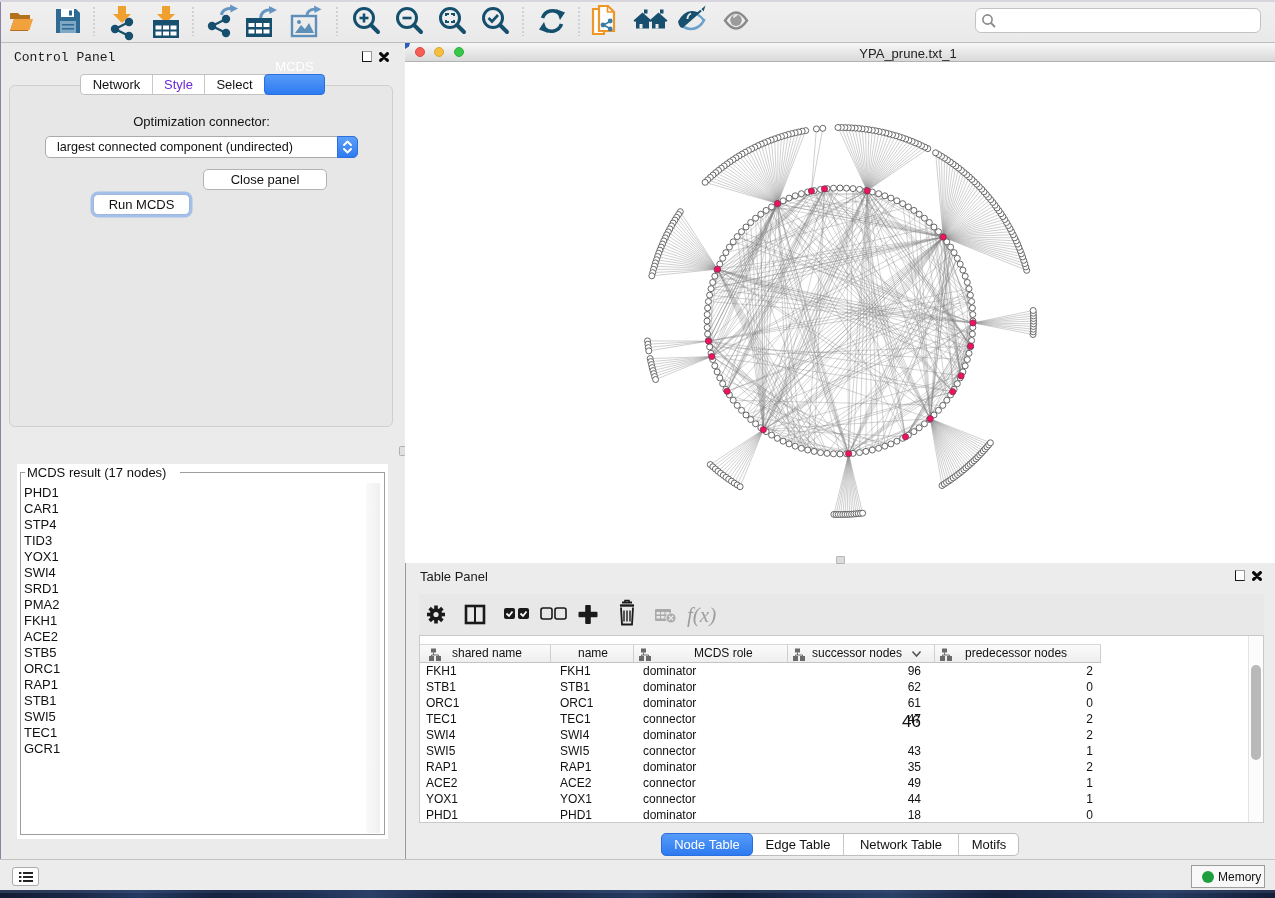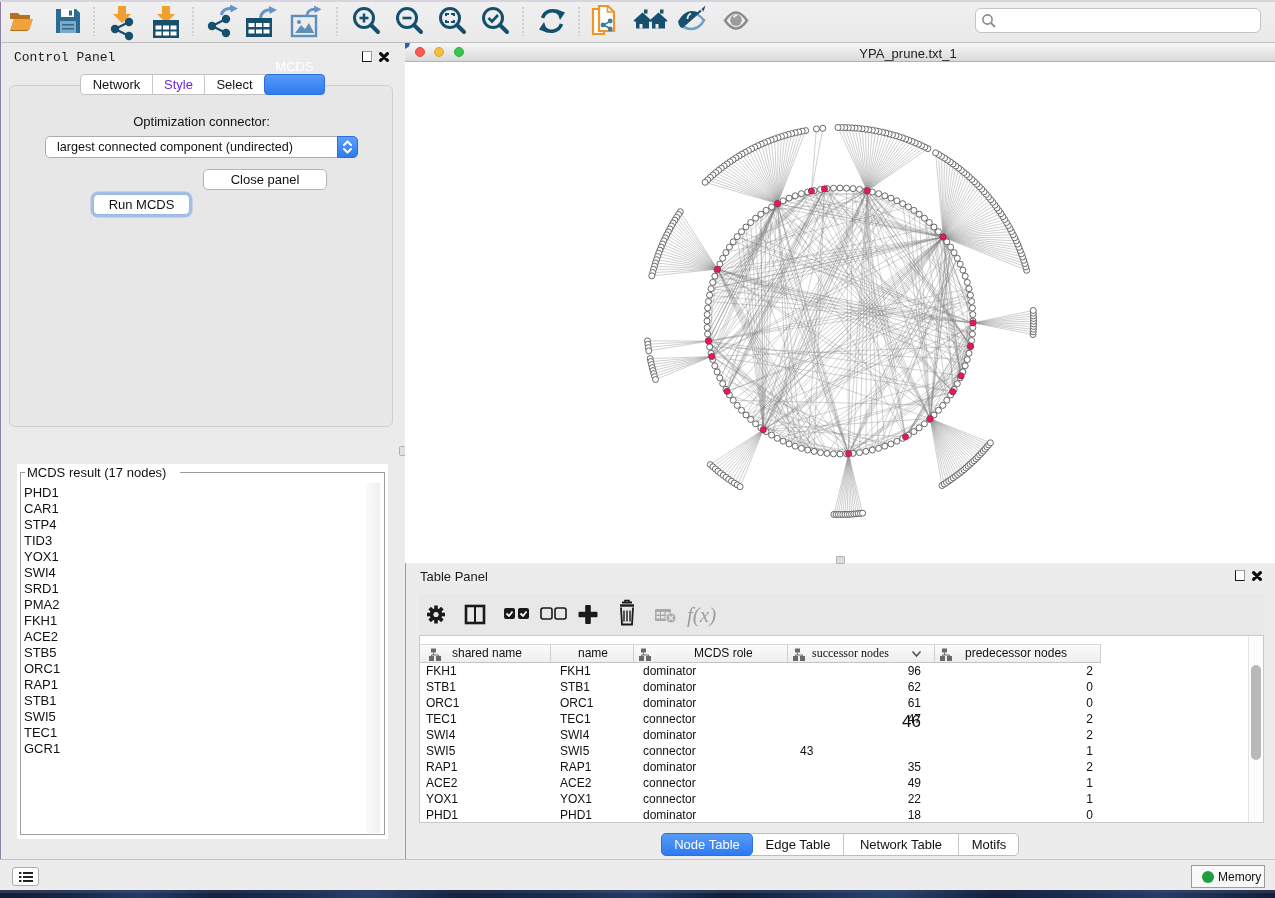--- a/index.html
+++ b/index.html
@@ -694,21 +694,21 @@
       <g fill="#6a6a6a">
         <rect x="2" y="0.5" width="5" height="4"></rect>
         <rect x="0" y="8" width="5" height="5"></rect>
         <rect x="7" y="8" width="5" height="5"></rect>
       </g>
       <path d="M4.5 4.5v2.5h5v2M4.5 7h-2v2" stroke="#6a6a6a" fill="none"></path>
     </svg></div>
 <div class="abs" style="left:452px;top:646px;font-size:12px;color:#111;">shared name</div>
 <div class="abs" style="left:578px;top:646px;font-size:12px;color:#111;">name</div>
 <div class="abs" style="left:694px;top:646px;font-size:12px;color:#111;">MCDS role</div>
-<div class="abs" style="left:812px;top:646px;font-size:12px;color:#111;font-family:Liberation Serif, serif;">successor nodes</div>
+<div class="abs" style="left:812px;top:646px;font-size:12px;color:#111;">successor nodes</div>
 <svg class="abs" style="left:911px;top:650px" width="11" height="8" viewBox="0 0 11 8">
     <path d="M1.5 1.5 5.5 6 9.5 1.5" stroke="#555" stroke-width="1.6" fill="none"></path>
   </svg>
 <div class="abs" style="left:965px;top:646px;font-size:12px;color:#111;">predecessor nodes</div>
 <div class="abs" style="left:426px;top:663px;width:120px;height:16px;line-height:16px;font-size:12px;color:#111;">FKH1</div>
 <div class="abs" style="left:560px;top:663px;width:70px;height:16px;line-height:16px;font-size:12px;color:#111;">FKH1</div>
 <div class="abs" style="left:643px;top:663px;width:140px;height:16px;line-height:16px;font-size:12px;color:#111;">dominator</div>
 <div class="abs" style="left:800px;top:663px;width:121px;height:16px;line-height:16px;font-size:12px;color:#111;text-align:right;">96</div>
 <div class="abs" style="left:950px;top:663px;width:143px;height:16px;line-height:16px;font-size:12px;color:#111;text-align:right;">2</div>
 <div class="abs" style="left:426px;top:679px;width:120px;height:16px;line-height:16px;font-size:12px;color:#111;">STB1</div>
@@ -727,36 +727,36 @@
 <div class="abs" style="left:800px;top:711px;width:121px;height:16px;line-height:16px;font-size:12px;color:#111;text-align:right;">47</div>
 <div class="abs" style="left:950px;top:711px;width:143px;height:16px;line-height:16px;font-size:12px;color:#111;text-align:right;">2</div>
 <div class="abs" style="left:426px;top:727px;width:120px;height:16px;line-height:16px;font-size:12px;color:#111;">SWI4</div>
 <div class="abs" style="left:560px;top:727px;width:70px;height:16px;line-height:16px;font-size:12px;color:#111;">SWI4</div>
 <div class="abs" style="left:643px;top:727px;width:140px;height:16px;line-height:16px;font-size:12px;color:#111;">dominator</div>
 <div class="abs" style="left:800px;top:714px;width:121px;height:16px;line-height:16px;font-size:17px;color:#111;text-align:right;">46</div>
 <div class="abs" style="left:950px;top:727px;width:143px;height:16px;line-height:16px;font-size:12px;color:#111;text-align:right;">2</div>
 <div class="abs" style="left:426px;top:743px;width:120px;height:16px;line-height:16px;font-size:12px;color:#111;">SWI5</div>
 <div class="abs" style="left:560px;top:743px;width:70px;height:16px;line-height:16px;font-size:12px;color:#111;">SWI5</div>
 <div class="abs" style="left:643px;top:743px;width:140px;height:16px;line-height:16px;font-size:12px;color:#111;">connector</div>
-<div class="abs" style="left:800px;top:743px;width:121px;height:16px;line-height:16px;font-size:12px;color:#111;text-align:left;">43</div>
+<div class="abs" style="left:800px;top:743px;width:121px;height:16px;line-height:16px;font-size:12px;color:#111;text-align:right;">43</div>
 <div class="abs" style="left:950px;top:743px;width:143px;height:16px;line-height:16px;font-size:12px;color:#111;text-align:right;">1</div>
 <div class="abs" style="left:426px;top:759px;width:120px;height:16px;line-height:16px;font-size:12px;color:#111;">RAP1</div>
 <div class="abs" style="left:560px;top:759px;width:70px;height:16px;line-height:16px;font-size:12px;color:#111;">RAP1</div>
 <div class="abs" style="left:643px;top:759px;width:140px;height:16px;line-height:16px;font-size:12px;color:#111;">dominator</div>
 <div class="abs" style="left:800px;top:759px;width:121px;height:16px;line-height:16px;font-size:12px;color:#111;text-align:right;">35</div>
 <div class="abs" style="left:950px;top:759px;width:143px;height:16px;line-height:16px;font-size:12px;color:#111;text-align:right;">2</div>
 <div class="abs" style="left:426px;top:775px;width:120px;height:16px;line-height:16px;font-size:12px;color:#111;">ACE2</div>
 <div class="abs" style="left:560px;top:775px;width:70px;height:16px;line-height:16px;font-size:12px;color:#111;">ACE2</div>
 <div class="abs" style="left:643px;top:775px;width:140px;height:16px;line-height:16px;font-size:12px;color:#111;">connector</div>
 <div class="abs" style="left:800px;top:775px;width:121px;height:16px;line-height:16px;font-size:12px;color:#111;text-align:right;">49</div>
 <div class="abs" style="left:950px;top:775px;width:143px;height:16px;line-height:16px;font-size:12px;color:#111;text-align:right;">1</div>
 <div class="abs" style="left:426px;top:791px;width:120px;height:16px;line-height:16px;font-size:12px;color:#111;">YOX1</div>
 <div class="abs" style="left:560px;top:791px;width:70px;height:16px;line-height:16px;font-size:12px;color:#111;">YOX1</div>
 <div class="abs" style="left:643px;top:791px;width:140px;height:16px;line-height:16px;font-size:12px;color:#111;">connector</div>
-<div class="abs" style="left:800px;top:791px;width:121px;height:16px;line-height:16px;font-size:12px;color:#111;text-align:right;">22</div>
+<div class="abs" style="left:800px;top:791px;width:121px;height:16px;line-height:16px;font-size:12px;color:#111;text-align:right;">44</div>
 <div class="abs" style="left:950px;top:791px;width:143px;height:16px;line-height:16px;font-size:12px;color:#111;text-align:right;">1</div>
 <div class="abs" style="left:426px;top:807px;width:120px;height:16px;line-height:16px;font-size:12px;color:#111;">PHD1</div>
 <div class="abs" style="left:560px;top:807px;width:70px;height:16px;line-height:16px;font-size:12px;color:#111;">PHD1</div>
 <div class="abs" style="left:643px;top:807px;width:140px;height:16px;line-height:16px;font-size:12px;color:#111;">dominator</div>
 <div class="abs" style="left:800px;top:807px;width:121px;height:16px;line-height:16px;font-size:12px;color:#111;text-align:right;">18</div>
 <div class="abs" style="left:950px;top:807px;width:143px;height:16px;line-height:16px;font-size:12px;color:#111;text-align:right;">0</div>
 
 <div class="abs" style="left:1248px;top:636px;width:15px;height:186px;background:#fcfcfc;border-left:1px solid #e3e3e3;box-sizing:border-box;"></div>
 <div class="abs" style="left:1251px;top:665px;width:10px;height:95px;background:#b9b9b9;border-radius:5px;"></div>
 

